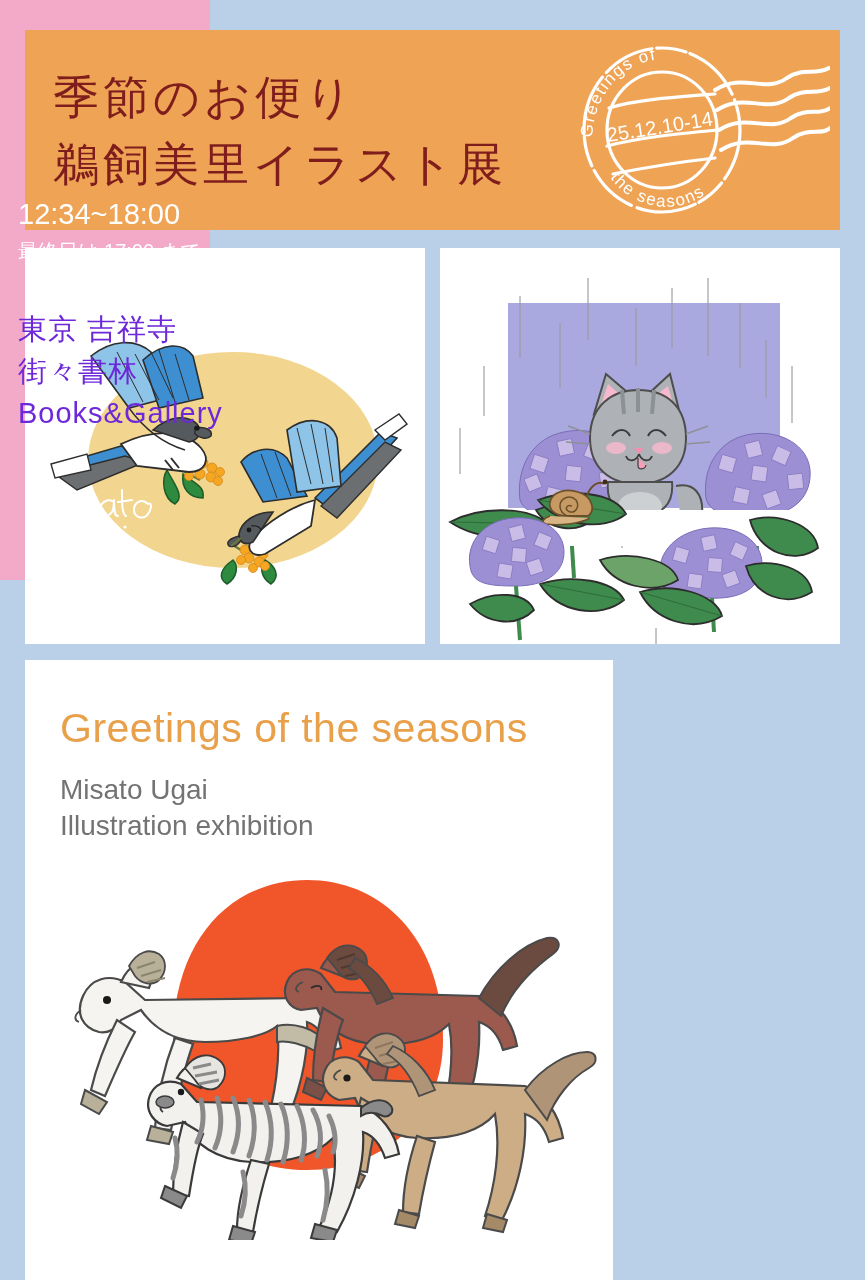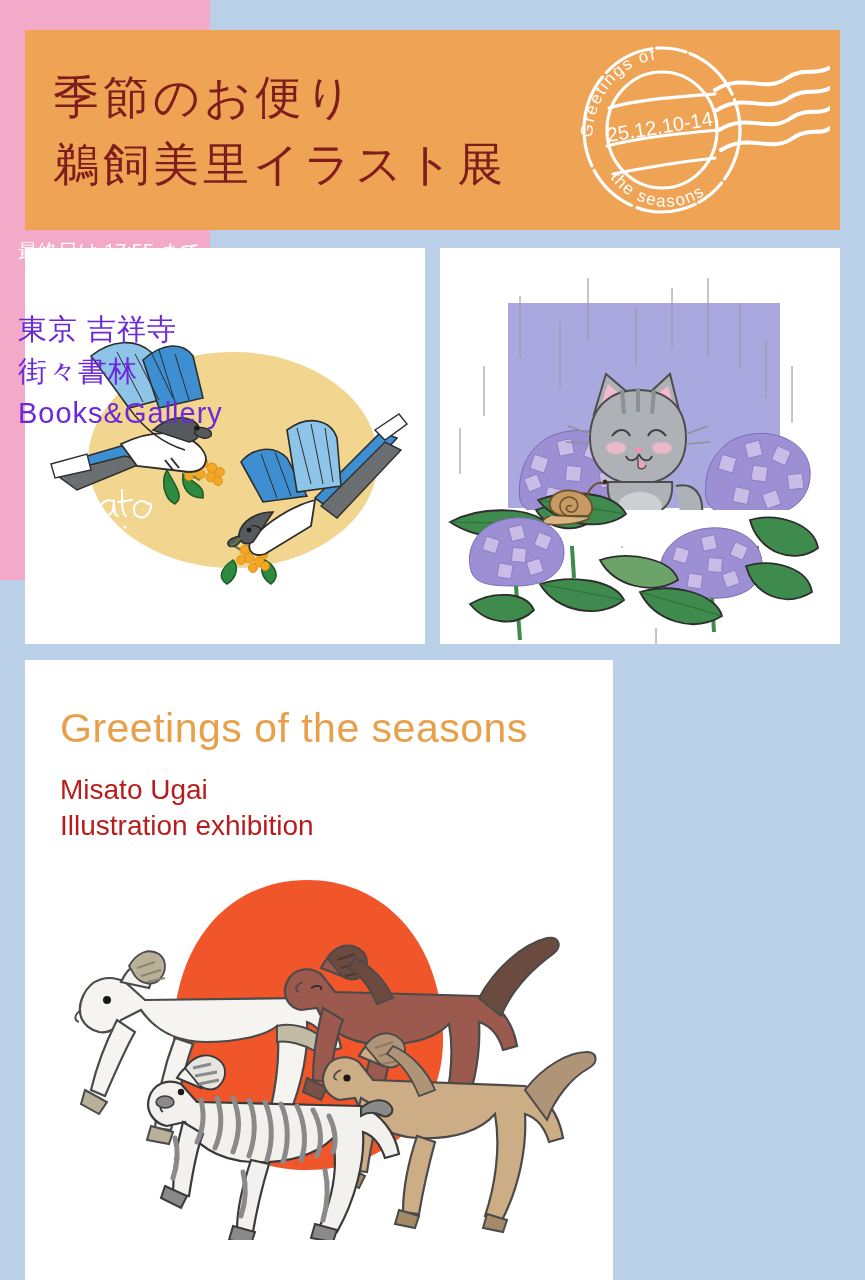--- a/index.html
+++ b/index.html
@@ -31,21 +31,21 @@
   .panel-info{left:630px;top:660px;width:210px;height:580px;background:#f3a9c8;overflow:hidden;}
 
   
   .main-title{
     position:absolute;left:35px;top:45px;
     color:#e8a04a;font-size:41px;font-weight:400;letter-spacing:0.5px;
     white-space:nowrap;
   }
   .main-sub{
     position:absolute;left:35px;top:112px;
-    color:#b91c1c;font-size:28px;font-weight:400;line-height:1.28;
+    color:#737373;font-size:28px;font-weight:400;line-height:1.28;
     white-space:pre-line;
   }
   .main-art{position:absolute;left:0;top:190px;width:588px;height:390px;}
 
   
   .info-year{
     position:absolute;left:18px;top:52px;color:#fff;
     font-size:40px;line-height:1.12;font-weight:400;white-space:pre-line;
     letter-spacing:0.5px;
   }
@@ -397,21 +397,22 @@
       <path d="M160,218 C170,204 184,202 194,210 C202,216 202,228 194,236 C188,242 176,240 170,230Z" fill="#e6e5e1" stroke="#3a3a3a" stroke-width="1.8"></path>
       <path d="M168,218 L186,214 M170,226 L192,222 M174,234 L194,230" stroke="#8a8a8a" stroke-width="3" fill="none"></path>
       <path d="M144,250 C138,252 132,258 138,262" fill="none" stroke="#3a3a3a" stroke-width="1.8"></path>
       <ellipse cx="140" cy="252" rx="9" ry="6" fill="#8a8a8a" stroke="#3a3a3a" stroke-width="1.5"></ellipse>
       <circle cx="156" cy="242" r="3.2" fill="#1a1a1a"></circle>
       <path d="M336,258 C348,248 360,248 366,256 C370,262 364,268 358,266 C350,262 342,262 336,266Z" fill="#8a8a8a" stroke="#3a3a3a" stroke-width="2"></path>
     </svg>
   </div>
 
   <div class="panel-info">
-    <div class="info-note">最終日は 17:55 まで</div>
+    <div class="info-time">12:34~18:00</div>
+    <div class="info-note">最終日は 17:00 まで</div>
     <div class="info-place">東京 吉祥寺
 街々書林
 Books&amp;Gallery</div>
 
     <svg class="info-sign" viewBox="0 0 180 95">
       <g fill="none" stroke="#ffffff" stroke-width="2" stroke-linecap="round" stroke-linejoin="round">
         <path d="M10,48 C14,30 20,16 24,18 C28,20 28,36 30,42 C32,46 36,40 40,28 C44,18 48,14 50,20 C52,28 50,40 52,44"></path>
         <path d="M62,30 C60,36 58,42 58,46"></path>
         <circle cx="63" cy="22" r="1.6" fill="#ffffff" stroke="none"></circle>
         <path d="M70,32 C66,28 60,30 62,36 C64,42 72,40 72,46 C72,50 66,50 62,46"></path>

